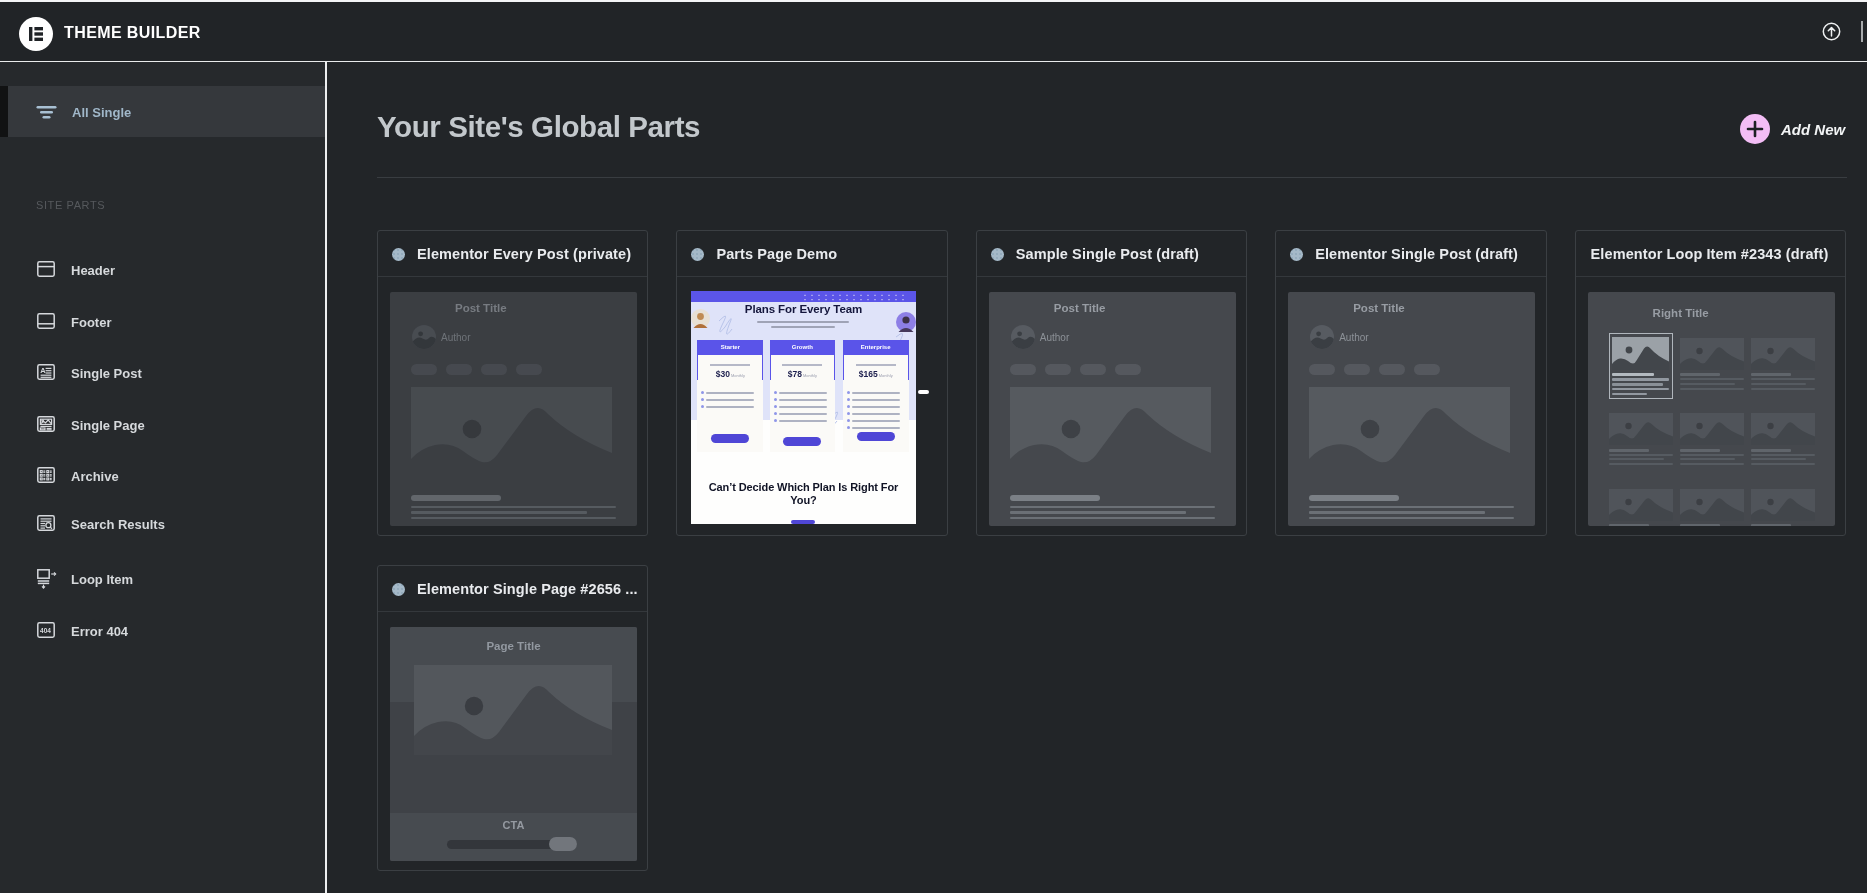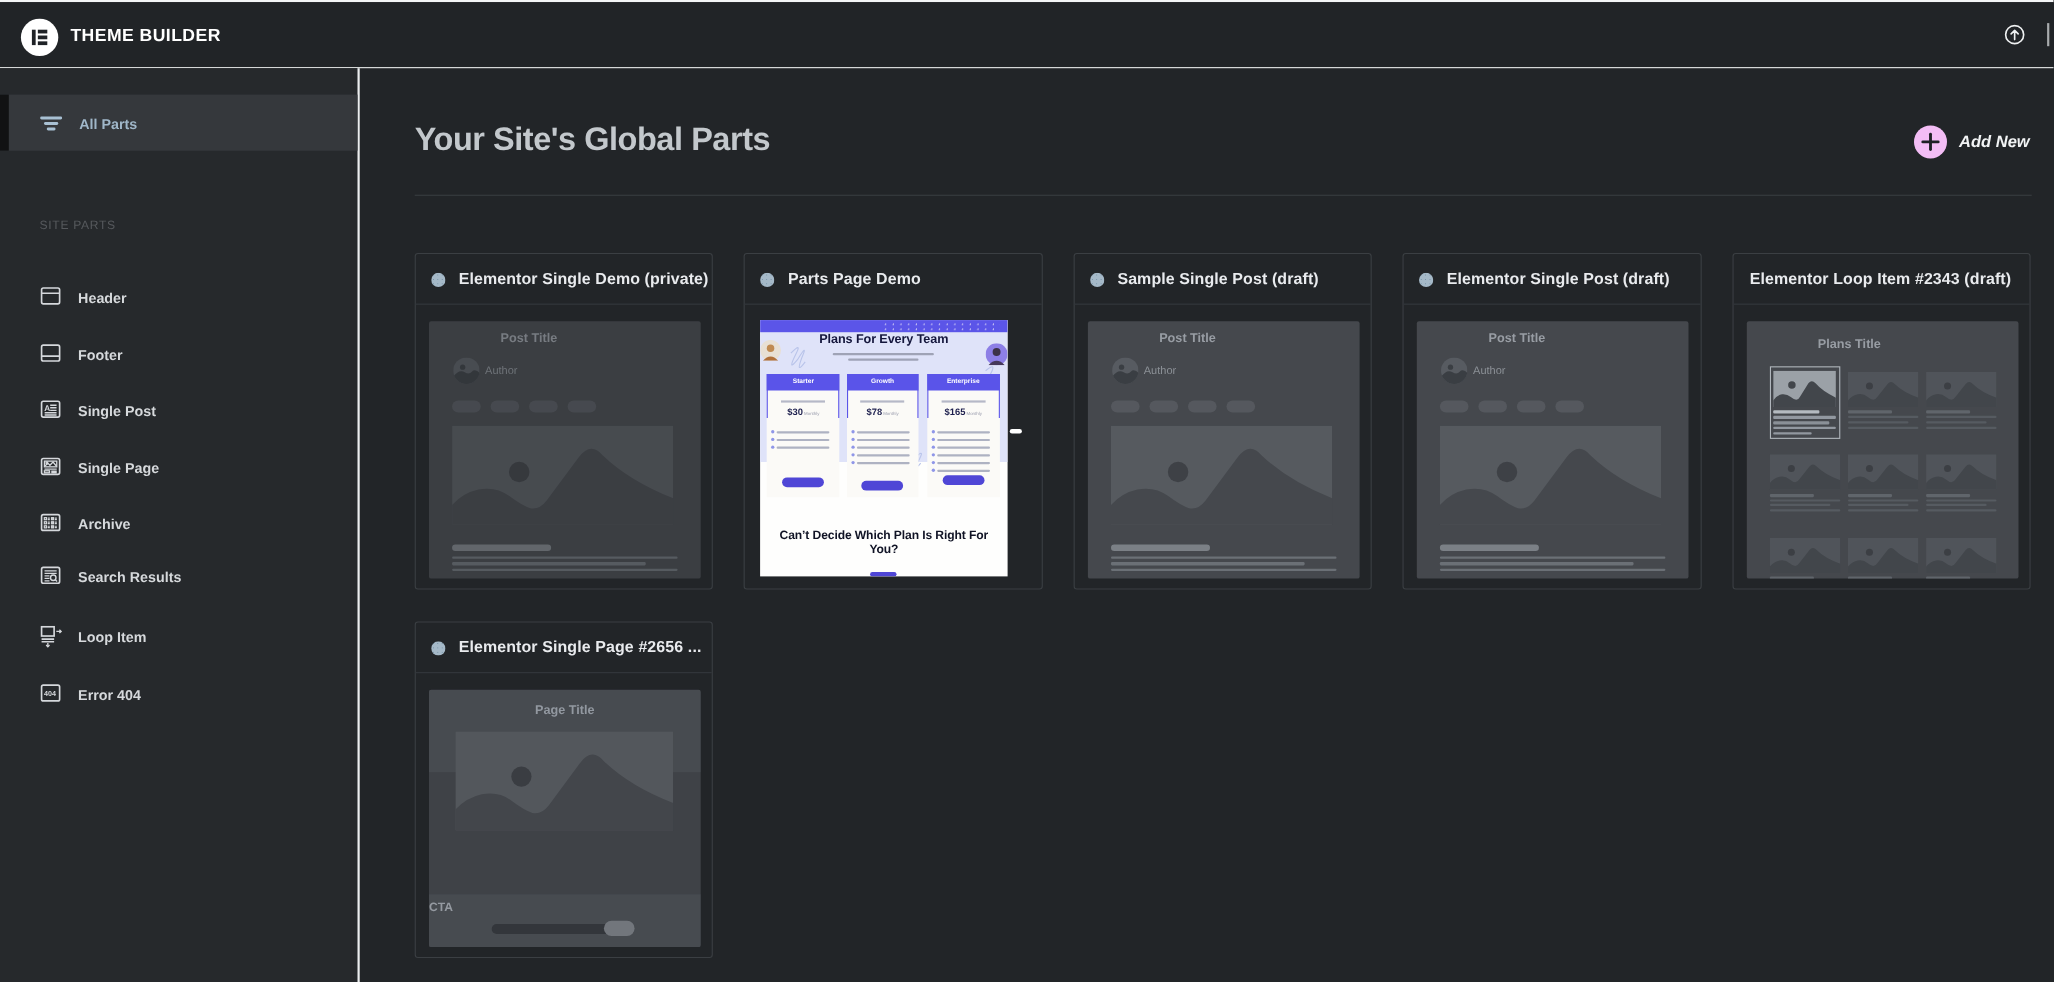--- a/index.html
+++ b/index.html
@@ -66,21 +66,21 @@
 .price span { font-size:4px; color:#9a9dae; font-weight:normal; margin-left:1px; }
 .feat { position:absolute; left:9px; width:48px; height:2.2px; background:#aeb2c2; border-radius:1px; }
 .feat::before { content:""; position:absolute; left:-5px; top:-0.5px; width:3px; height:3px; background:#8f96e8; border-radius:50%; }
 .pbtn { position:absolute; left:50%; margin-left:-19px; width:38px; height:9.5px; border-radius:5px; background:#4f46d6; }
 .bhead { left:10px; top:190px; width:205px; text-align:center; font-size:11px; font-weight:bold; line-height:13px; color:#101325; letter-spacing:-0.1px; }
 .bbtn { left:100.5px; top:229px; width:24px; height:4px; background:#4f46d6; border-radius:2px; }
 .wdash { left:240.5px; top:158.5px; width:11.5px; height:4.3px; border-radius:2.1px; background:#ffffff; }
 .pgband { left:0; width:247px; height:75px; background:#474b50; }
 .pgband[style*="186"] { height:48px; }
 .pgtitle { left:0; top:13px; width:247px; text-align:center; font-size:11.5px; font-weight:bold; color:#9298a0; }
-.pgcta { left:0; top:192px; width:247px; text-align:left; font-size:11px; font-weight:bold; color:#959aa1; }
+.pgcta { left:0; top:192px; width:247px; text-align:center; font-size:11px; font-weight:bold; color:#959aa1; }
 .pgbar { left:57px; top:213px; width:130px; height:9px; border-radius:4.5px; background:#33363b; }
 .pgpill { left:159px; top:210.5px; width:28px; height:14px; border-radius:7px; background:#72767c; }
 </style>
 </head>
 <body>
 <div id="stage">
 <div id="topline" class="abs"></div>
 <div id="topbar" class="abs"></div>
 <div id="hline" class="abs"></div>
 <div id="sidebar" class="abs"></div>
@@ -103,21 +103,21 @@
 <div id="tbvline" class="abs"></div>
 <div id="allparts" class="abs"></div>
 <div id="apbar" class="abs"></div>
 <div id="apicon" class="abs"><svg width="21" height="16" viewBox="0 0 21 16">
         <g fill="#a8c0d3">
           <rect x="0.5" y="2" width="20" height="2.6" rx="1.3"></rect>
           <rect x="4" y="7" width="13" height="2.6" rx="1.3"></rect>
           <rect x="6.5" y="12" width="8" height="2.6" rx="1.3"></rect>
         </g>
       </svg></div>
-<div id="aptext" class="abs">All Parts</div>
+<div id="aptext" class="abs">All Single</div>
 <div id="siteparts" class="abs">SITE PARTS</div>
 
 <div class="mitem" style="top:259px">
       <svg width="20" height="20" viewBox="0 0 20 20" fill="none" stroke="#d5d8dc" stroke-width="1.5">
         <rect x="1.8" y="2.8" width="16.4" height="14.4" rx="1.6"></rect>
         <line x1="1.8" y1="7.6" x2="18.2" y2="7.6"></line>
       </svg>
       <div class="mt">Header</div>
     </div>
 <div class="mitem" style="top:310.5px">
@@ -228,21 +228,21 @@
             <line x1="15" y1="8" x2="15" y2="22"></line>
             <line x1="8" y1="15" x2="22" y2="15"></line>
           </g>
         </svg></div>
 <div id="antext" class="abs">Add New</div>
 <div id="divider" class="abs"></div>
 
 <div class="card" style="left:51px;top:168px">
 <div class="chead">
           <div class="radio"></div>
-          <div class="ctitle">Elementor Single Demo (private)</div>
+          <div class="ctitle">Elementor Every Post (private)</div>
         </div>
 <div class="panel dim">
 <div class="pvtitle">Post Title</div>
 <div class="avatar"><svg width="24" height="24" viewBox="0 0 24 24">
               <defs>
                 <clipPath id="ac1">
                   <circle cx="12" cy="12" r="12"></circle>
                 </clipPath>
               </defs>
               <circle cx="12" cy="12" r="12" fill="#575b61"></circle>
@@ -406,21 +406,21 @@
 <div class="thin" style="top:219.5px;width:176px"></div>
 <div class="thin" style="top:225px;width:205px"></div>
 </div>
 </div>
 
 <div class="card" style="left:1248.6px;top:168px">
 <div class="chead">
           <div class="ctitle" style="left:15px">Elementor Loop Item #2343 (draft)</div>
         </div>
 <div class="panel">
-<div class="pvtitle" style="top:15px">Plans Title</div>
+<div class="pvtitle" style="top:15px">Right Title</div>
 <div class="mini msel" style="left:21px;top:41.5px">
 <svg class="mimg" style="left:3.5px;top:3.5px" width="57" height="33" viewBox="0 0 57 33">
               <rect width="57" height="33" fill="#9ba1a7"></rect>
               <path d="M0,27 Q4,22 8,21.5 Q12.5,21 16,24 Q19,26.5 21,26.5 Q23,26.5 24.5,23.5 L32,11.5 Q35,7.5 38.5,11.5 Q45,19 57,24.5 L57,33 L0,33 Z" fill="#42464b"></path>
               <circle cx="17" cy="13" r="3.4" fill="#42464b"></circle>
             </svg>
 <div class="ml" style="left:3.5px;top:40px;width:42px;height:2.6px;background:#b4bac0"></div>
 <div class="ml" style="left:3.5px;top:45.3px;width:57px;height:2.3px;background:#9298a0"></div>
 <div class="ml" style="left:3.5px;top:49.8px;width:51px;height:2.8px;background:#8a9097"></div>
 <div class="ml" style="left:3.5px;top:55px;width:57px;height:2.3px;background:#9298a0"></div>

